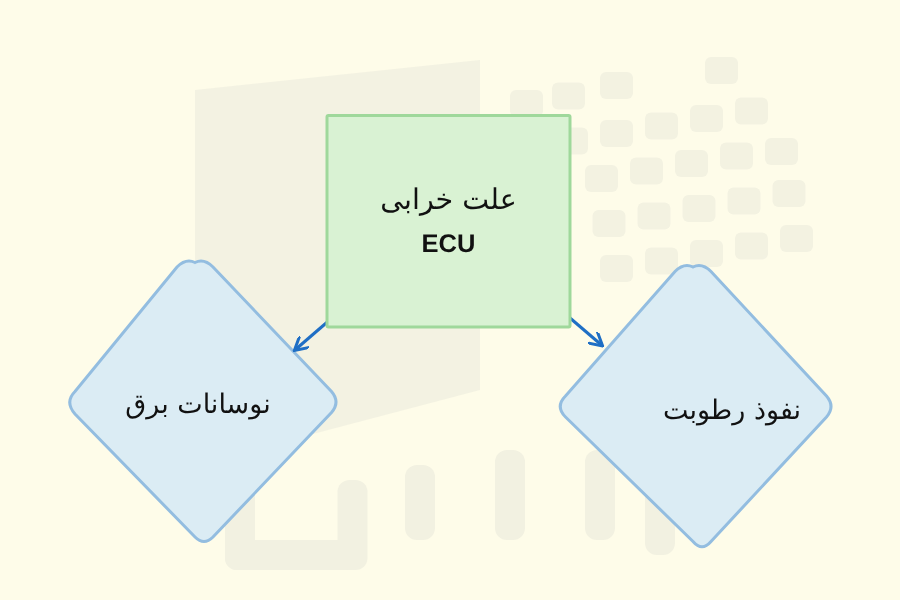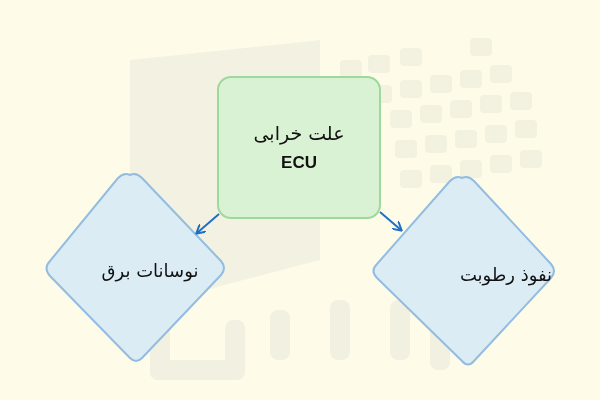--- a/index.html
+++ b/index.html
@@ -9,34 +9,33 @@
       font-family: "DejaVu Sans", sans-serif;
       position: relative;
     }
     .canvas { position: absolute; left: 0; top: 0; width: 600px; height: 400px; }
     .watermark { position: absolute; left: 0; top: 0; width: 600px; height: 400px; }
     .node-box {
       position: absolute;
       left: 217px; top: 76px; width: 164px; height: 143px;
       background: #d9f2d3;
       border: 2px solid #9fd89b;
-      border-radius: 14px;
+      border-radius: 2px;
       box-sizing: border-box;
       display: flex; flex-direction: column; align-items: center; justify-content: center;
       text-align: center;
       color: #111;
     }
     .node-box .line1 { font-size: 19px; direction: rtl; line-height: 30px; }
     .node-box .line2 { font-size: 17px; font-weight: bold; line-height: 30px; font-family: "Liberation Sans", sans-serif; }
     .diamond-label {
       position: absolute;
       font-size: 18px; color: #111;
       direction: rtl; text-align: left; white-space: nowrap;
       transform: translate(-50%, -50%);
-      margin-left: 18px;
     }
   </style>
 </head>
 <body>
 
 <svg class="watermark" viewBox="0 0 600 400" xmlns="http://www.w3.org/2000/svg">
   <g fill="#f2f1e1">
 
     <path d="M130 60 L320 40 L320 260 L130 310 Z" opacity="0.9"></path>
 

